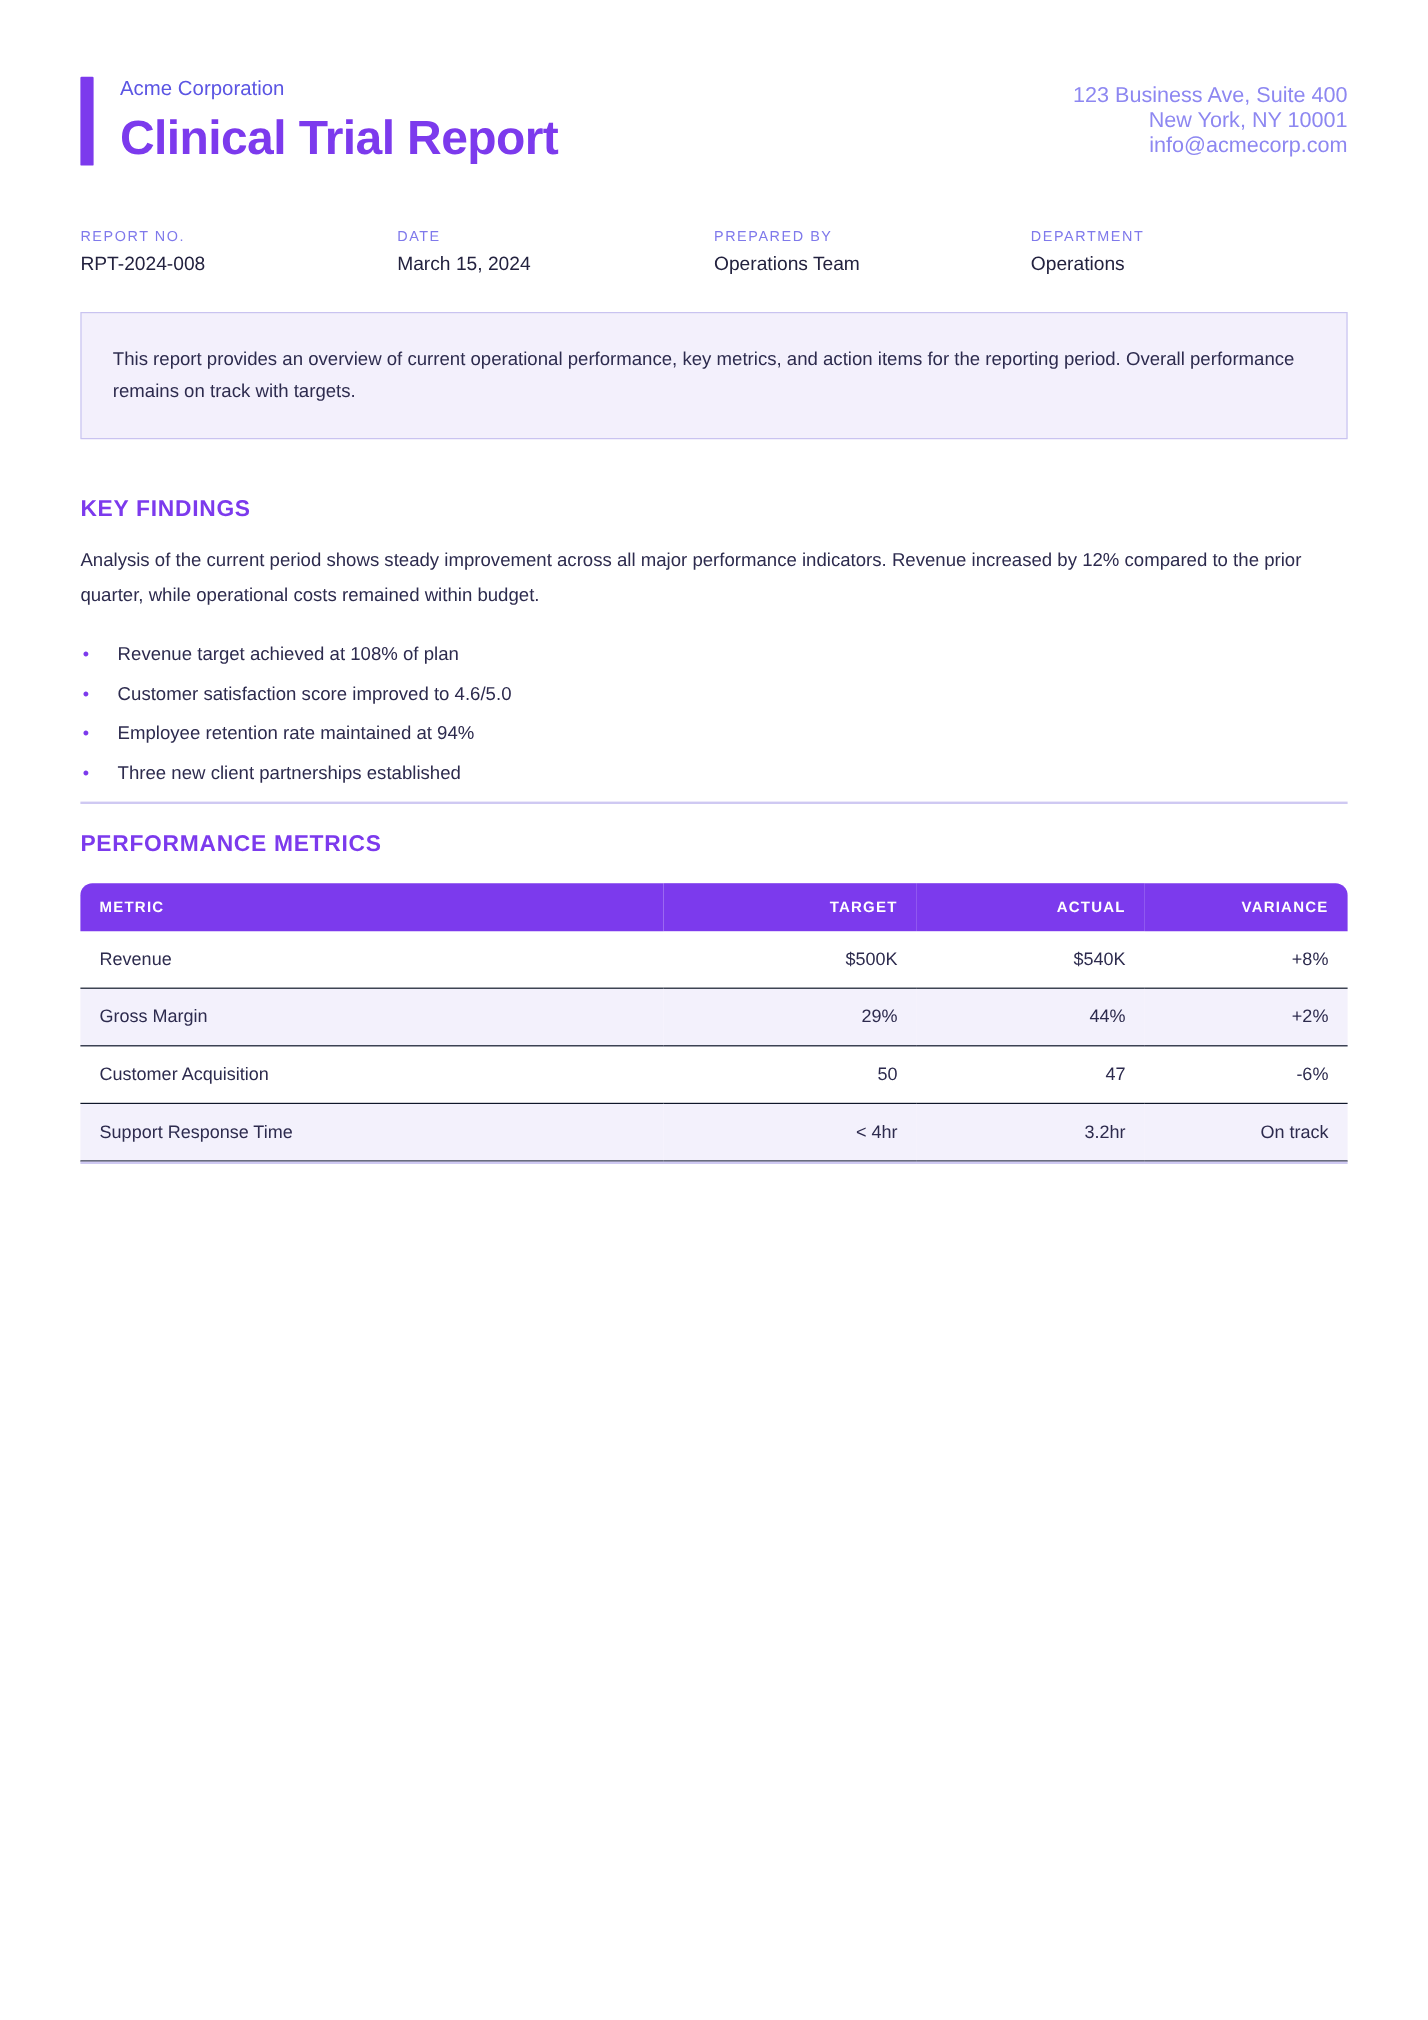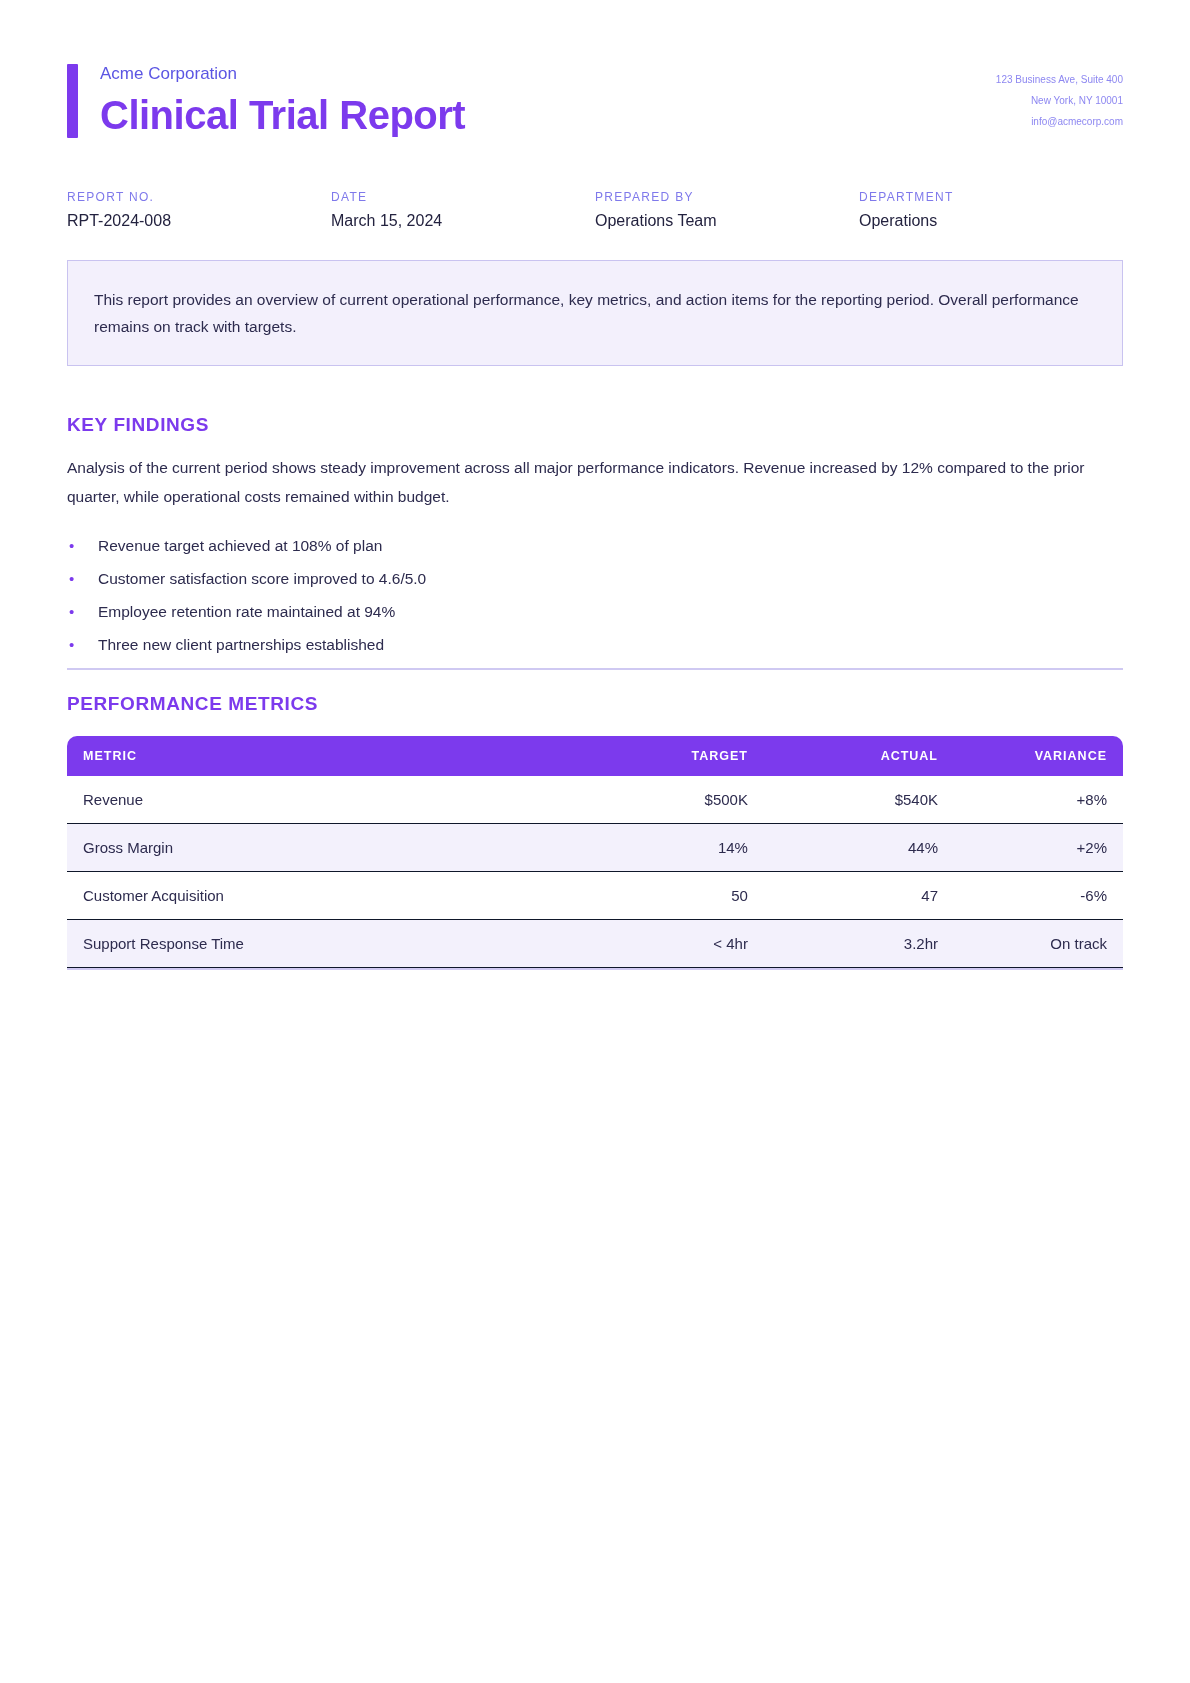--- a/index.html
+++ b/index.html
@@ -17,21 +17,21 @@
     padding: 64px 67px 0 67px;
     overflow: hidden;
   }
 
   
   .header { display: flex; justify-content: space-between; align-items: flex-start; }
   .header-left { display: flex; align-items: stretch; }
   .accent-bar { width: 11px; background: #7c3aed; margin-right: 22px; border-radius: 1px; }
   .company { font-size: 17px; color: #5b55e3; }
   .title { font-size: 40px; font-weight: bold; color: #7c3aed; margin-top: 9px; letter-spacing: -0.5px; }
-  .address { text-align: right; font-size: 10px; color: #8d87f1; line-height: 21px; padding-top: 5px; }
+  .address { text-align: right; font-size: 18px; color: #8d87f1; line-height: 21px; padding-top: 5px; }
 
   
   .meta-row { display: grid; grid-template-columns: repeat(4, 1fr); margin-top: 52px; }
   .meta-label { font-size: 12px; letter-spacing: 1.3px; color: #7f79eb; margin-bottom: 8px; }
   .meta-value { font-size: 16px; color: #23223f; }
 
   
   .summary-box {
     margin-top: 30px;
     background: #f3f0fc;
@@ -181,21 +181,21 @@
       </thead>
       <tbody>
         <tr>
           <td>Revenue</td>
           <td>$500K</td>
           <td>$540K</td>
           <td>+8%</td>
         </tr>
         <tr>
           <td>Gross Margin</td>
-          <td>14%</td>
+          <td>29%</td>
           <td>44%</td>
           <td>+2%</td>
         </tr>
         <tr>
           <td>Customer Acquisition</td>
           <td>50</td>
           <td>47</td>
           <td>-6%</td>
         </tr>
         <tr>

